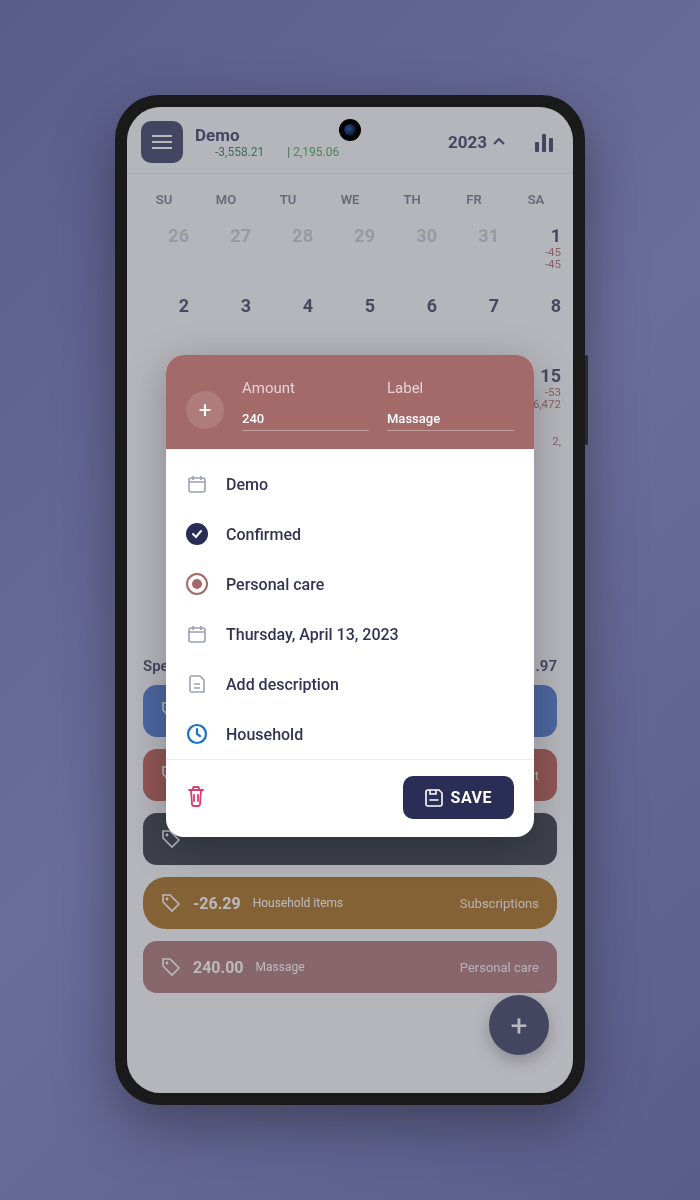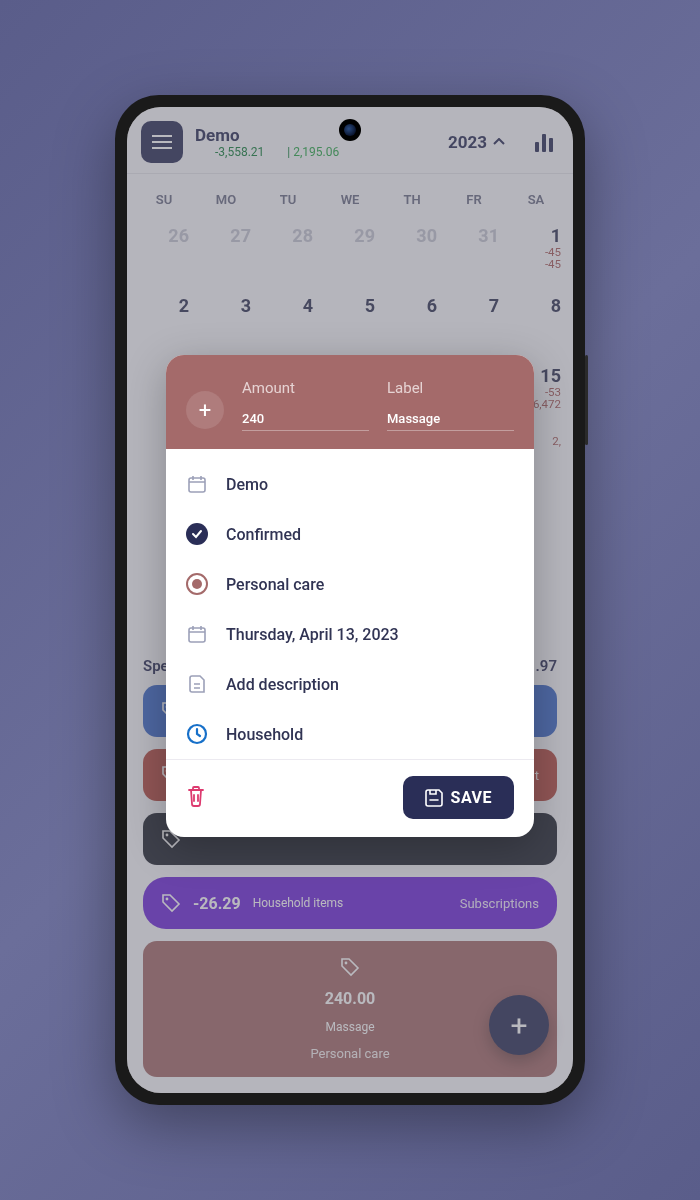--- a/index.html
+++ b/index.html
@@ -32,22 +32,22 @@
   
   .summ { padding:16px; }
   .summ-row { display:flex; justify-content:space-between; color:#2a2e57; font-size:15px; font-weight:600; margin-bottom:10px; }
   .tx { border-radius:14px; padding:16px 18px; display:flex; align-items:center; gap:12px; color:#fff; margin-bottom:12px; }
   .tx .amt { font-weight:700; font-size:16px; }
   .tx .lbl { font-size:12px; flex:1; }
   .tx .cat { font-size:13px; opacity:.9; }
   .tx.blue { background:#3b68c8; }
   .tx.red { background:#b44a40; }
   .tx.dark { background:#1f232e; }
-  .tx.amber { background:#6d28d9;border-radius:23px; }
-  .tx.mauve { background:#a46a6a;flex-direction:column; }
+  .tx.amber { background:#a16207;border-radius:23px; }
+  .tx.mauve { background:#a46a6a; }
   .fab { position:absolute; right:24px; bottom:38px; width:60px; height:60px; border-radius:50%; background:#2a2e57; display:flex; align-items:center; justify-content:center; color:#fff; font-size:30px; z-index:5; box-shadow:0 6px 16px rgba(0,0,0,.3); }
   
   .modal { position:absolute; top:248px; left:50%; transform:translateX(-50%); width:368px; background:#fff; border-radius:18px; overflow:hidden; z-index:20; box-shadow:0 10px 40px rgba(0,0,0,.25); }
   .mhdr { background:#a46a6a; padding:24px 20px 18px; display:flex; align-items:flex-end; gap:18px; }
   .mplus { width:38px; height:38px; border-radius:50%; background:rgba(255,255,255,.12); display:flex; align-items:center; justify-content:center; color:#fff; font-size:22px; margin-bottom:2px; }
   .mcol { flex:1; }
   .mlbl { color:#e6d3d3; font-size:15px; margin-bottom:14px; }
   .mval { color:#fff; font-size:13px; font-weight:500; border-bottom:1px solid rgba(255,255,255,.35); padding-bottom:4px; }
   .mlist { padding:10px 20px 0; }
   .mrow { display:flex; align-items:center; gap:18px; padding:14px 0; color:#313454; font-size:16px; font-weight:500; }

